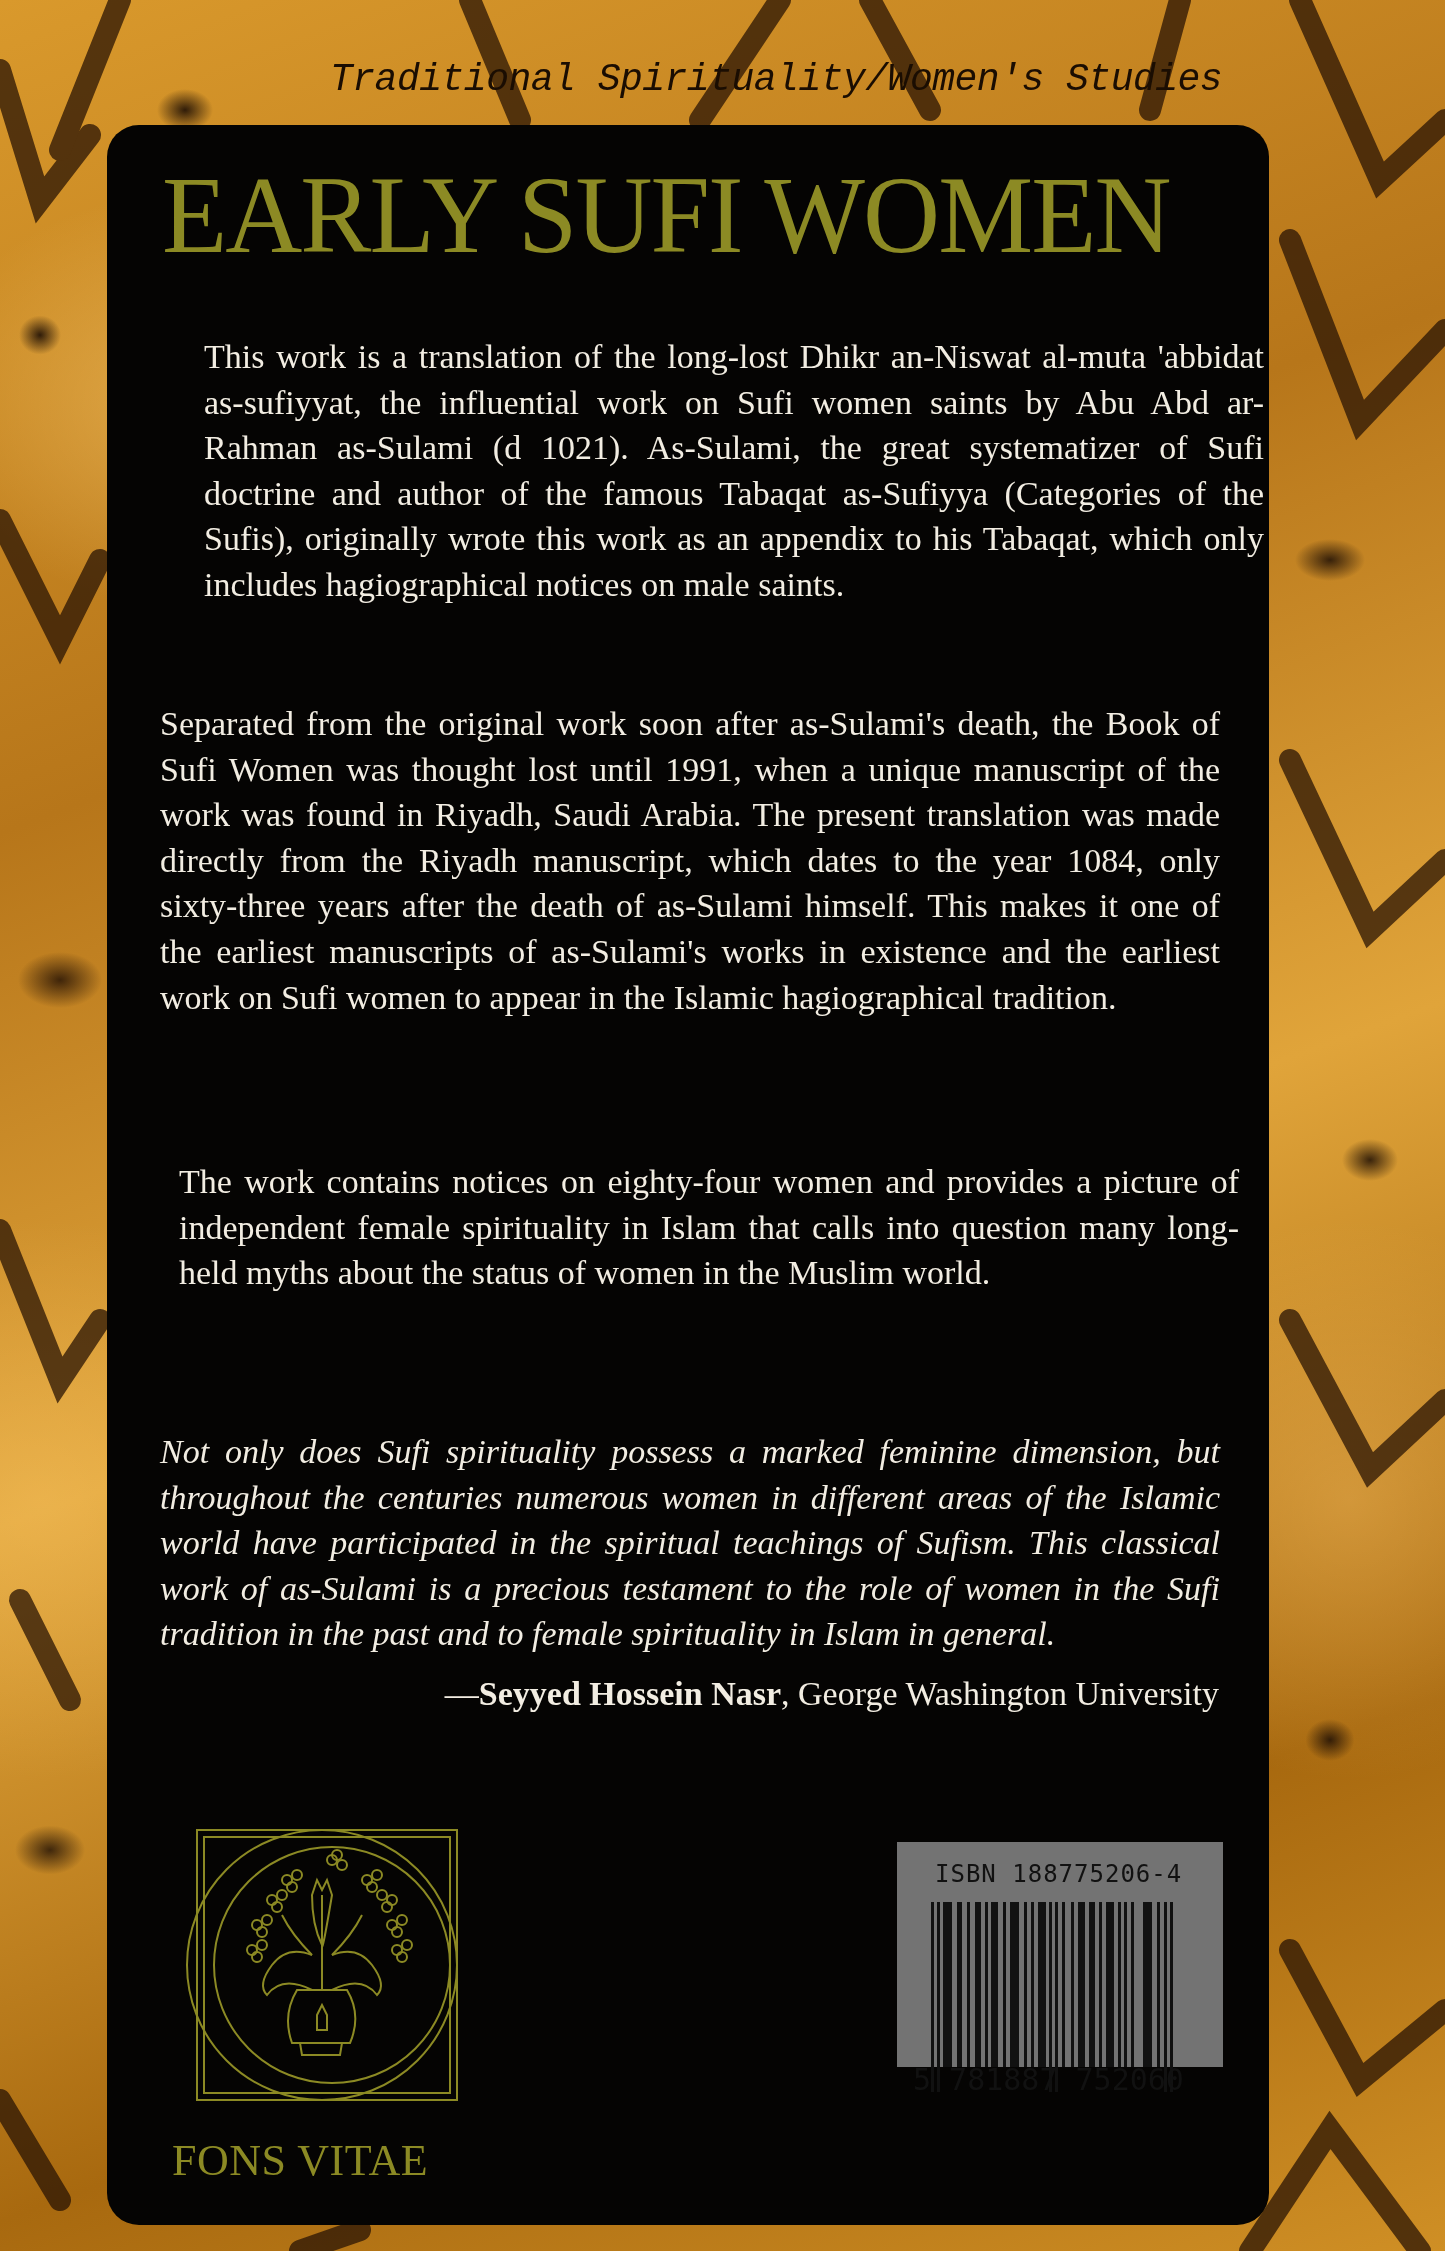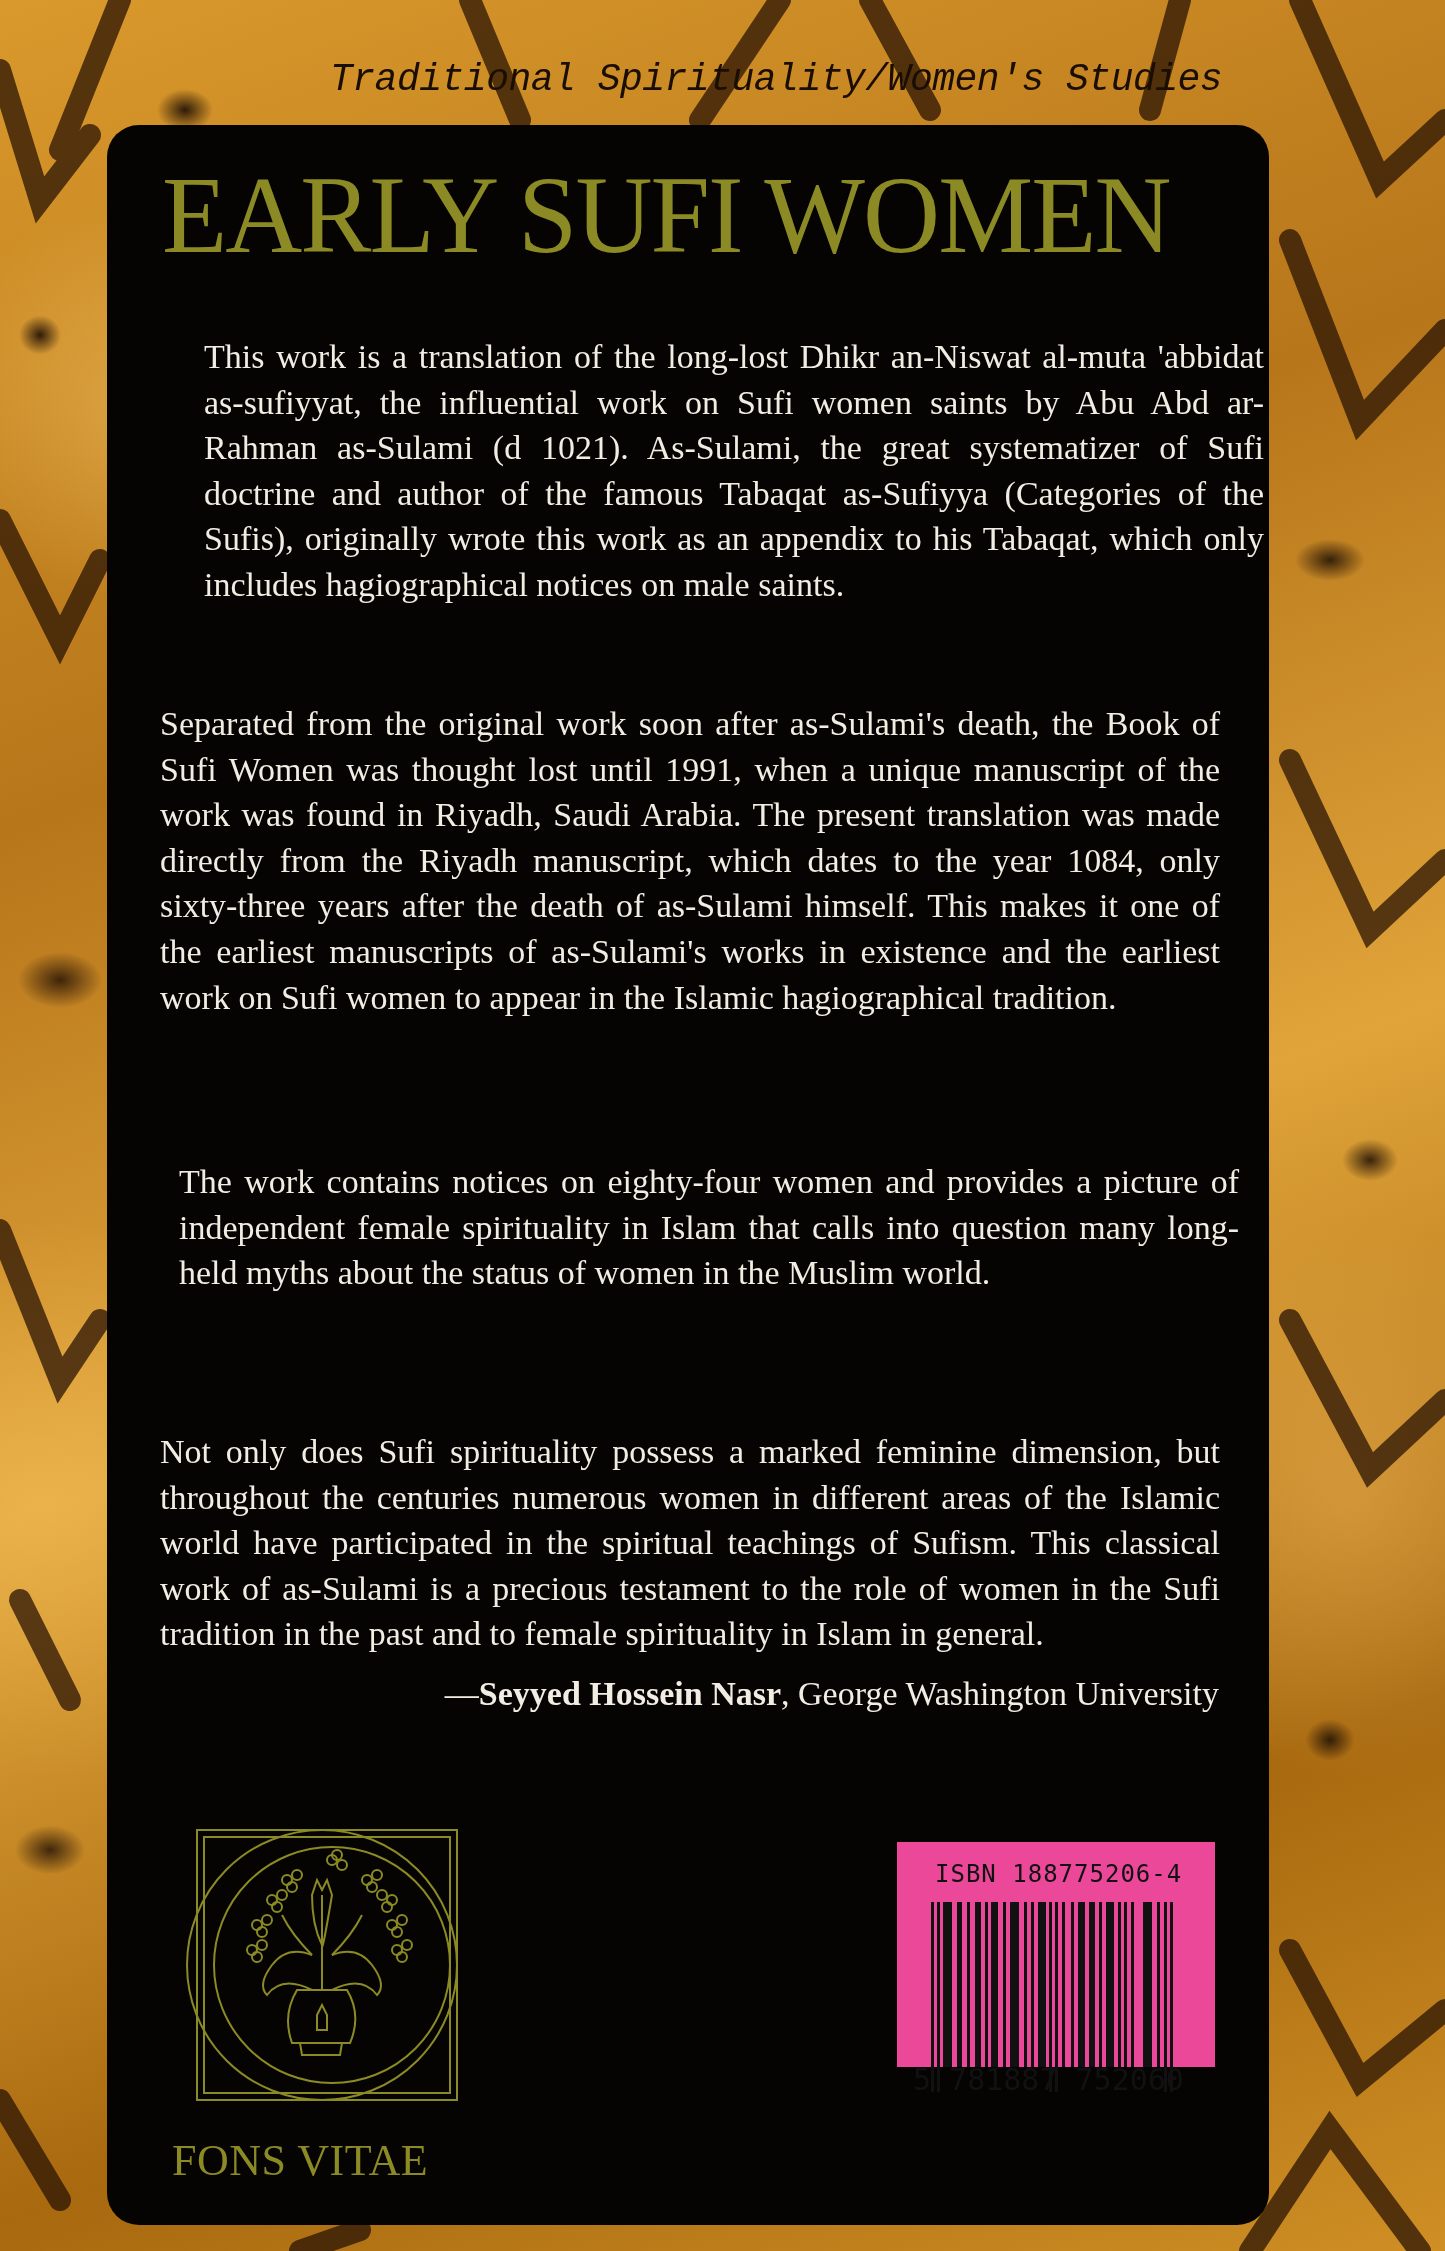--- a/index.html
+++ b/index.html
@@ -45,38 +45,39 @@
   .para {
     position:absolute; left:53px; width:1060px;
     color:#f2ede2; font-size:34px; line-height:45.6px;
     text-align:justify; text-align-last:left;
   }
   .p1 { top:175px;margin-left:44px; }
   .p2 { top:542px; }
   .p3 { top:1000px;margin-left:19px; }
   .quote {
     position:absolute; left:53px; top:1270px; width:1060px;
-    color:#f2ede2; font-size:34px; line-height:45.6px; 
+    color:#f2ede2; font-size:34px; line-height:45.6px; font-style:italic;
     text-align:justify; text-align-last:left;
   }
   .attrib {
     position:absolute; right:50px; top:1550px;
     color:#f2ede2; font-size:34px; white-space:nowrap;
   }
   .attrib b { font-weight:bold; }
   .logo {
     position:absolute; left:65px; top:1700px; width:300px; height:300px;
   }
   .publisher {
     position:absolute; left:65px; top:2010px;
     font-size:44px; color:#8c8a24; letter-spacing:0.5px;
   }
   .isbn-box {
     position:absolute; left:790px; top:1717px; width:318px; height:225px;
-    background:#ec4899;
+    background:#737373;
+    padding-left:8px;
   }
   .isbn-label {
     position:absolute; left:38px; top:18px;
     font-family:"DejaVu Sans Mono","Liberation Mono",monospace;
     font-size:24px; color:#111; letter-spacing:1px;
   }
   .barcode { position:absolute; left:34px; top:60px; width:252px; height:190px; }
   .isbn-digits {
     position:absolute; left:16px; top:220px;
     font-family:"DejaVu Sans Mono","Liberation Mono",monospace;

